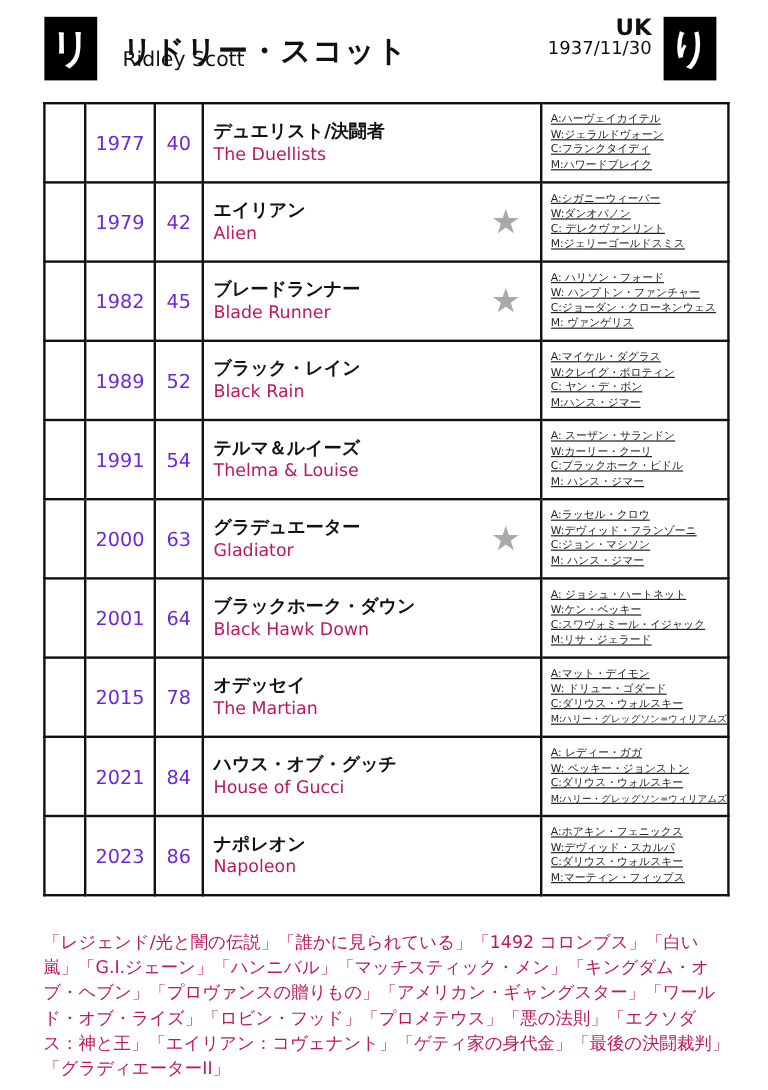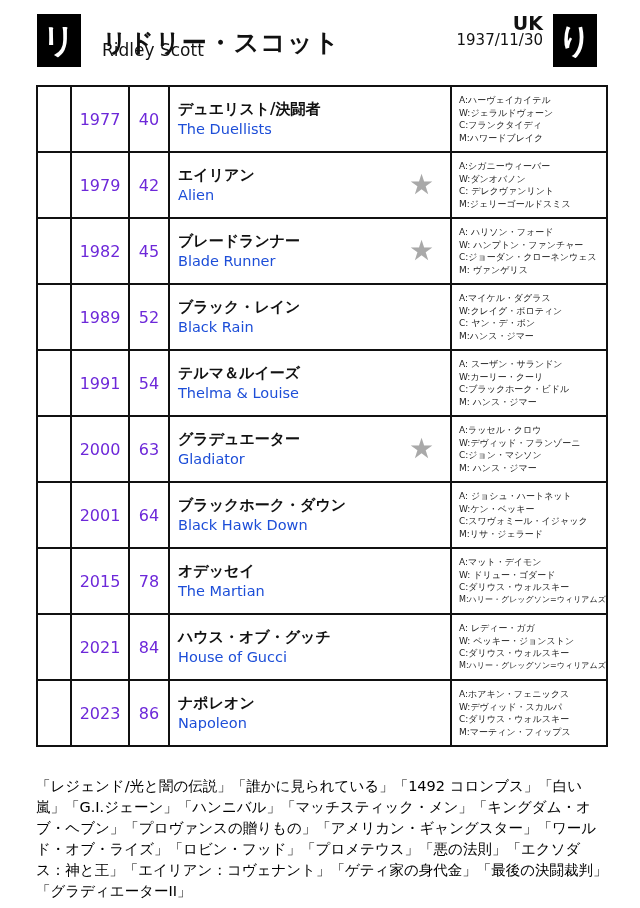--- a/index.html
+++ b/index.html
@@ -14,27 +14,27 @@
   .name-en { position: absolute; left: 102px; top: 40px; font-size: 17px; }
   .country { position: absolute; right: 97px; top: 12px; font-size: 19px; font-weight: bold; }
   .birth { position: absolute; right: 97px; top: 31px; font-size: 15px; }
 
   table.films { position: absolute; left: 36px; top: 85px; width: 570px; border-collapse: collapse; table-layout: fixed; }
   table.films td { border: 2px solid #111; padding: 0; height: 64px; vertical-align: middle; }
   col.c0 { width: 34px; } col.c1 { width: 58px; } col.c2 { width: 40px; } col.c3 { width: 282px; } col.c4 { width: 156px; }
   td.year, td.age { text-align: center; font-size: 16px; color: #6d28d9; }
   td.title { position: relative; padding-left: 8px !important; margin-left: 48px; }
   .t-jp { font-size: 15px; font-weight: bold; line-height: 20px; }
-  .t-en { font-size: 14.5px; line-height: 20px; color: #1d4ed8; }
+  .t-en { font-size: 14.5px; line-height: 20px; color: #be185d; }
   .star { position: absolute; right: 16px; top: 50%; transform: translateY(-50%); color: #a9a9a9; font-size: 28px; line-height: 1; }
-  td.credits { padding-left: 7px !important; font-size: 9px; line-height: 12.5px; color: #222; }
+  td.credits { padding-left: 7px !important; font-size: 9px; line-height: 12.5px; color: #222; text-decoration: underline; }
   .cr { white-space: nowrap; overflow: hidden; }
-  .cr.small { font-size: 8px; }
-
-  .notes { position: absolute; left: 36px; top: 776px; width: 572px; font-size: 14.5px; line-height: 21px; color: #000000; }
+  .cr.small { font-size: 8px; text-align: center; }
+
+  .notes { position: absolute; left: 36px; top: 776px; width: 572px; font-size: 14.5px; line-height: 21px; color: #be185d; }
 </style>
 </head>
 <body>
 
 <div class="kana-box" id="box-left">リ</div>
 <div class="name-jp">リドリー・スコット</div>
 <div class="name-en">Ridley Scott</div>
 <div class="country">UK</div>
 <div class="birth">1937/11/30</div>
 <div class="kana-box" id="box-right">り</div>

